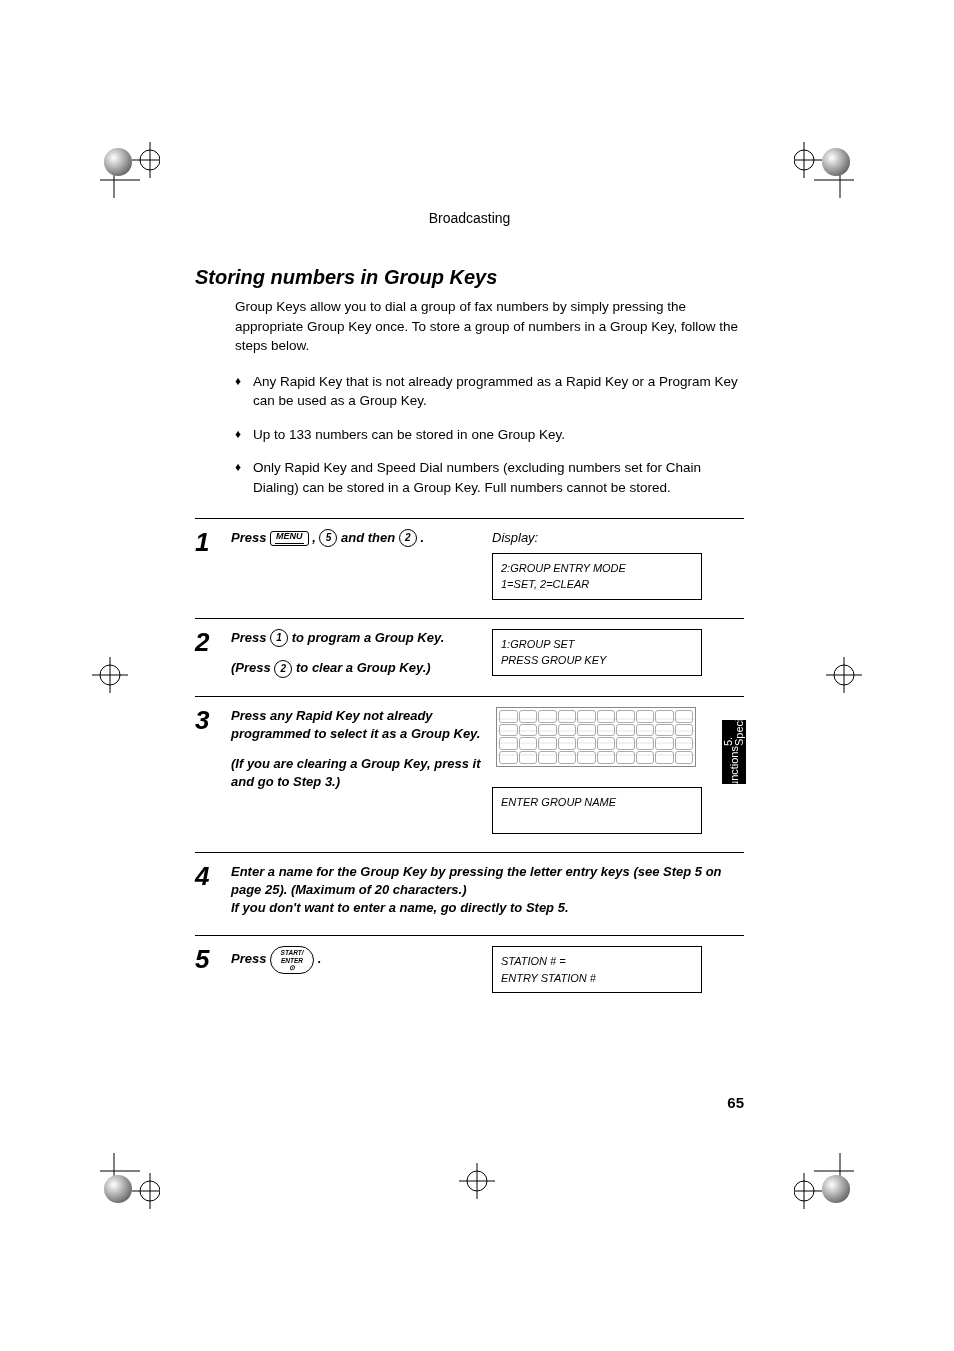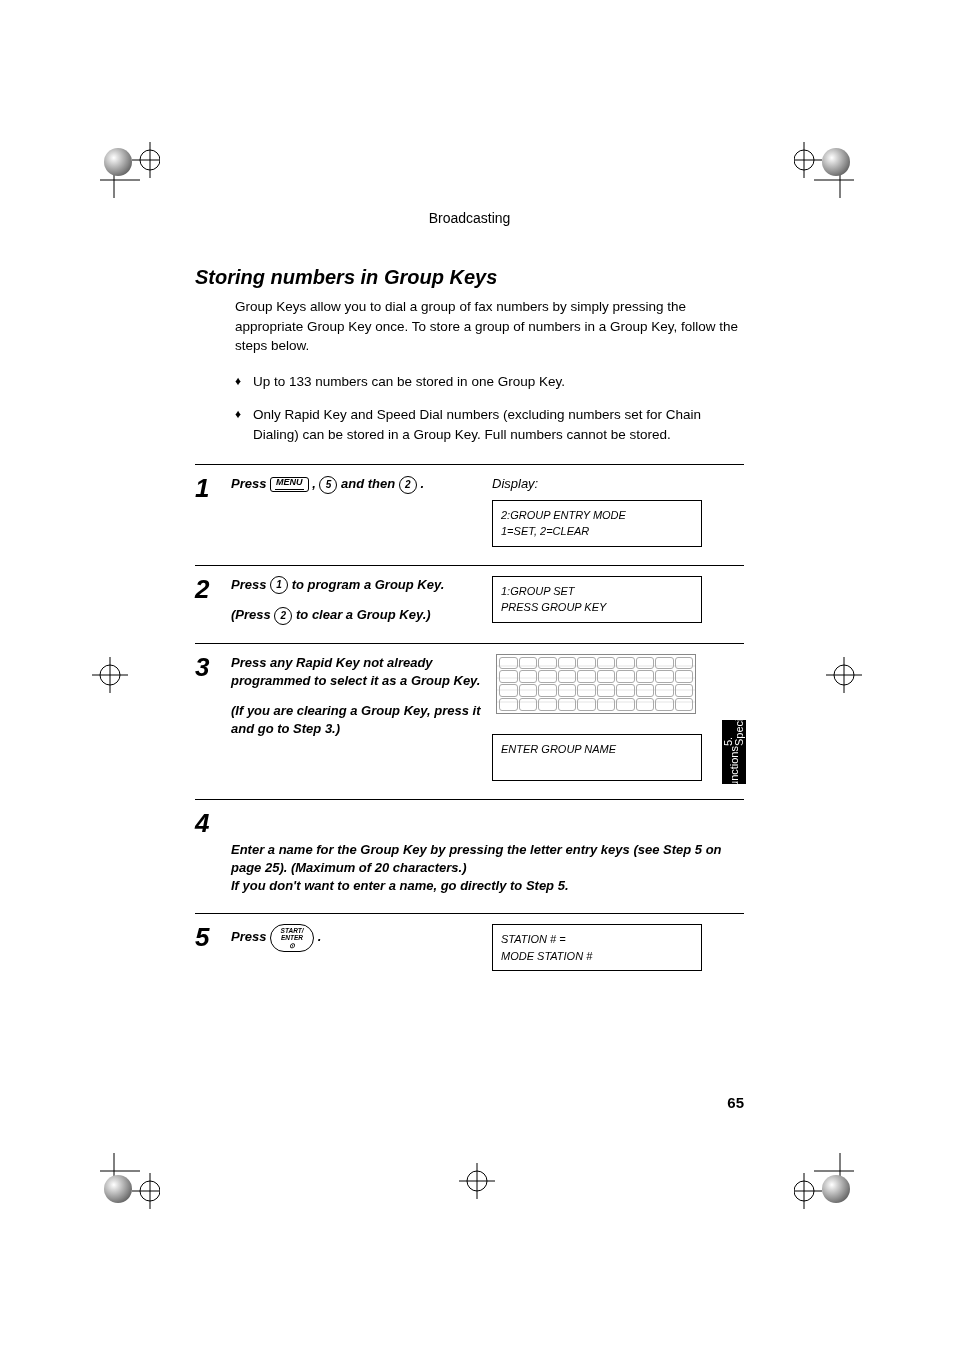--- a/index.html
+++ b/index.html
@@ -179,21 +179,21 @@
     gap: 0;
   }
   .side-tab div { writing-mode: vertical-rl; transform: rotate(180deg); line-height: 1; }
   .page-num {
     position: absolute;
     bottom: 0;
     right: 0;
     font-size: 15px;
     font-weight: bold;
   }
-  .step-full .step-body { display:block;margin-top:31px; }
+  .step-full .step-body { display:block; }
 </style>
 </head>
 <body>
 
 <div class="regmark tl"><svg viewBox="0 0 60 60">
       <circle cx="50" cy="20" r="10" fill="none" stroke="#000"></circle>
       <line x1="50" y1="2" x2="50" y2="38" stroke="#000"></line>
       <line x1="32" y1="20" x2="68" y2="20" stroke="#000"></line>
       <line x1="14" y1="20" x2="14" y2="58" stroke="#000"></line>
       <line x1="0" y1="40" x2="40" y2="40" stroke="#000"></line>
@@ -244,20 +244,21 @@
   <div>Functions</div>
 </div>
 
 <div class="page">
   <div class="running-head">Broadcasting</div>
   <div class="section-title">Storing numbers in Group Keys</div>
 
   <p class="intro">Group Keys allow you to dial a group of fax numbers by simply pressing the appropriate Group Key once. To store a group of numbers in a Group Key, follow the steps below.</p>
 
   <ul class="bullets">
+    <li>Any Rapid Key that is not already programmed as a Rapid Key or a Program Key can be used as a Group Key.</li>
     <li>Up to 133 numbers can be stored in one Group Key.</li>
     <li>Only Rapid Key and Speed Dial numbers (excluding numbers set for Chain Dialing) can be stored in a Group Key. Full numbers cannot be stored.</li>
   </ul>
 
   <div class="steps">
 
     <div class="step">
       <div class="step-num">1</div>
       <div class="step-body">
         <div class="step-left">
@@ -377,21 +378,21 @@
           <span class="ovalkey">
             <span>START/</span>
             <span>ENTER</span>
             <span style="font-size:7px">⊙</span>
           </span>
           <span> .</span>
         </div>
         <div class="step-right">
           <div class="display-box">
             <div>STATION # =</div>
-            <div>MODE STATION #</div>
+            <div>ENTRY STATION #</div>
           </div>
         </div>
       </div>
     </div>
 
   </div>
 
   <div class="page-num">65</div>
 </div>
 

